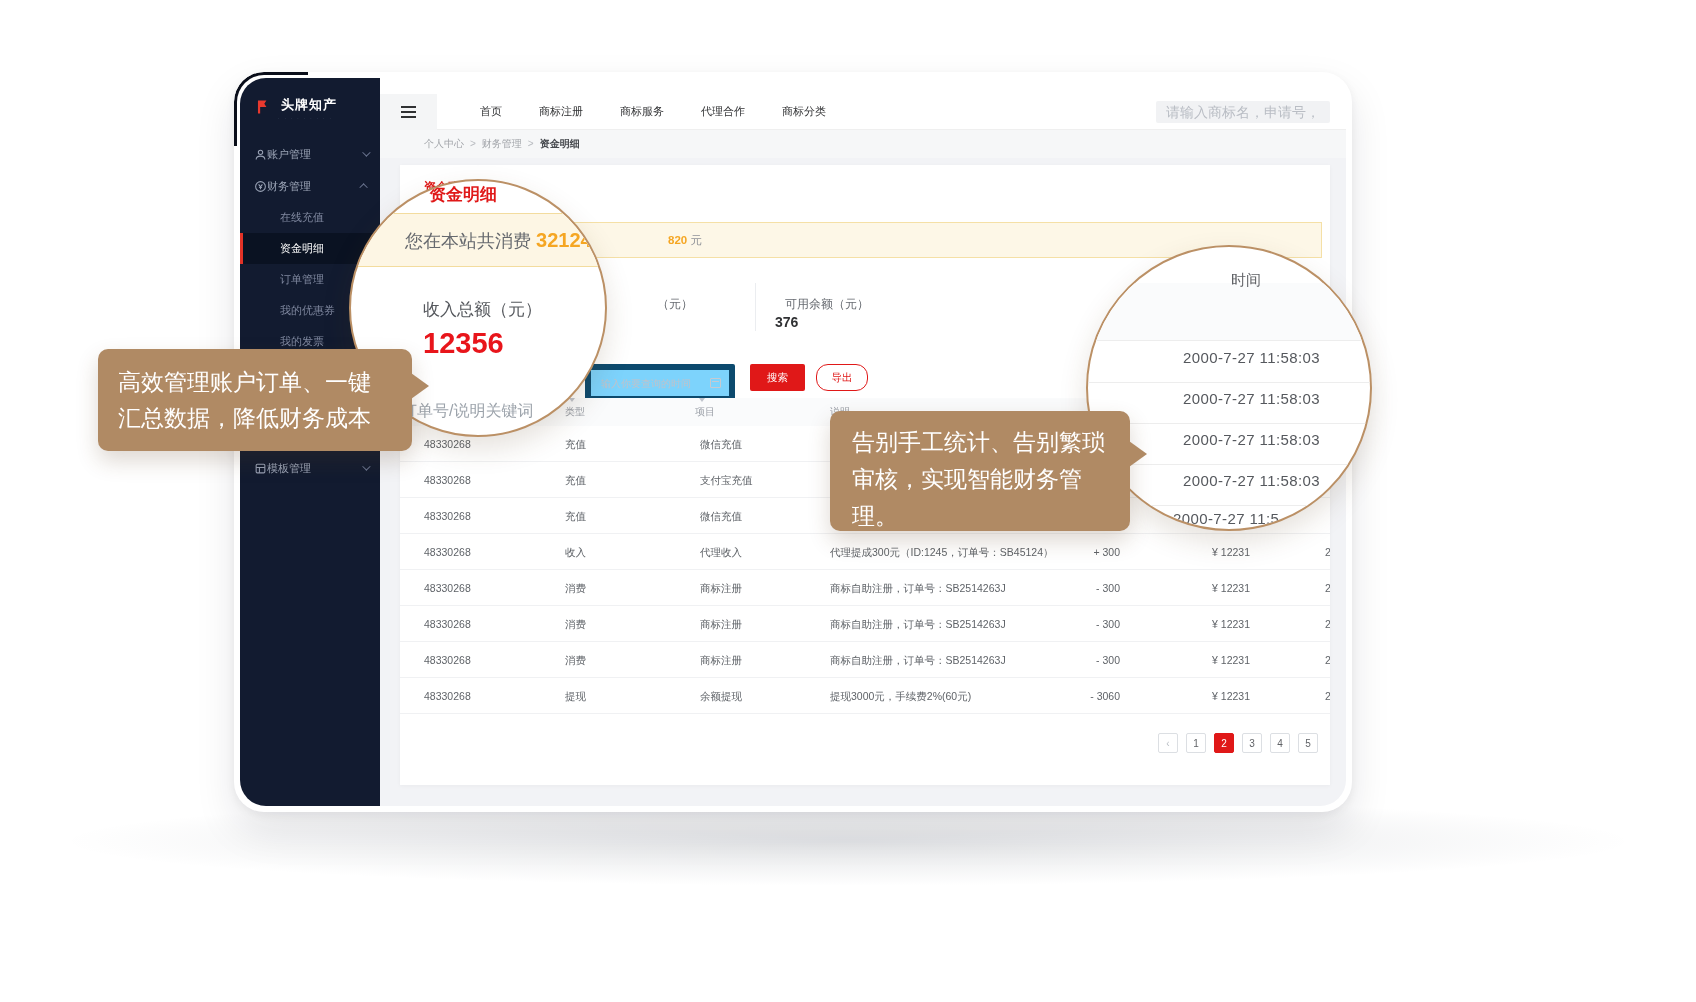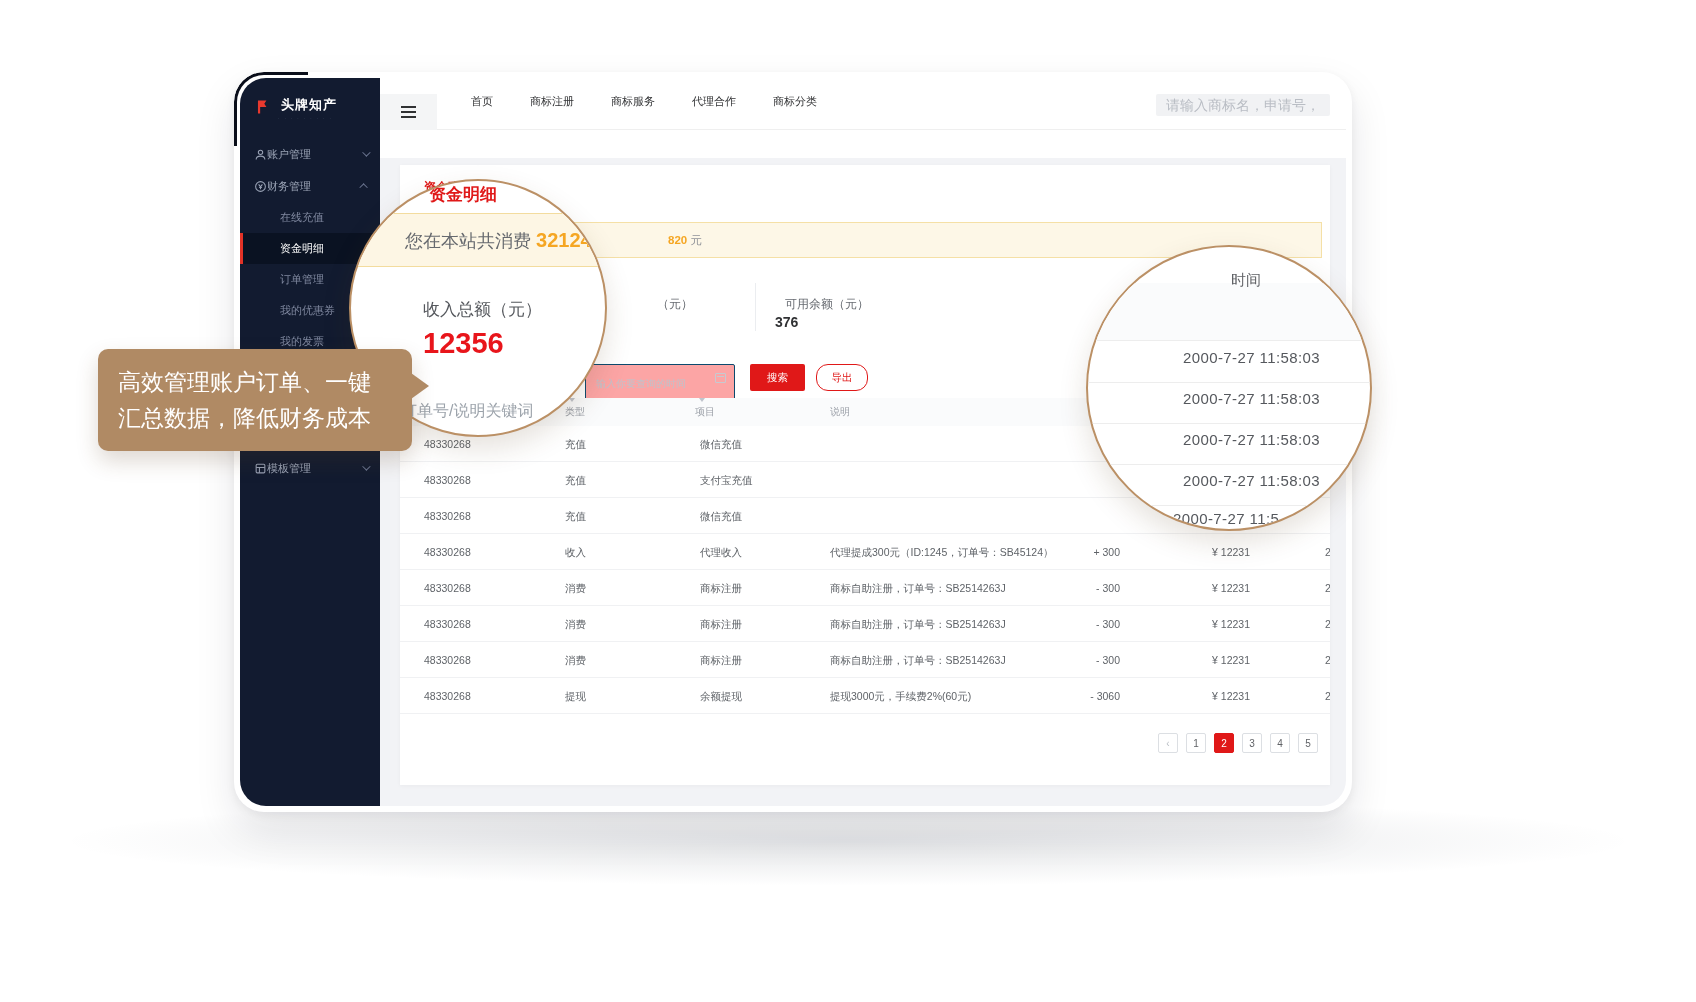--- a/index.html
+++ b/index.html
@@ -27,21 +27,21 @@
   .menu-sub { display:block; height:31px; line-height:31px; padding-left:40px; color:#8089a0; font-size:11px; position:relative; cursor:pointer; }
   .menu-sub.active { background:#0a1222; color:#ffffff; }
   .menu-sub.active::before { content:""; position:absolute; left:0; top:0; width:3px; height:100%; background:#e23227; }
   .menu-spacer { height:95px; }
   .chev { display:inline-block; width:6px; height:6px; border-right:1.4px solid #6b7590; border-bottom:1.4px solid #6b7590; }
   .chev.down { transform:rotate(45deg) translateY(-2px); }
   .chev.up { transform:rotate(-135deg) translateY(-2px); }
   .side-icon { display:inline-flex; width:13px; height:13px; }
 
   
-  .topnav { position:absolute; left:146px; top:22px; right:6px; height:36px; background:#ffffff; border-bottom:1px solid #efefef; display:flex; align-items:flex-start; }
+  .topnav { position:absolute; left:146px; top:22px; right:6px; height:36px; background:#ffffff; border-bottom:1px solid #efefef; display:flex; align-items:center;gap:9px; }
   .burger-strip { width:57px; height:36px; background:#f4f5f6; display:flex; align-items:center; justify-content:center; cursor:pointer; }
   .burger { display:flex; flex-direction:column; gap:3px; }
   .burger span { display:block; width:15px; height:2px; background:#303133; }
   .nav-links { display:flex; gap:37px; margin-left:34px; }
   .nav-link { font-size:11px; color:#303133; cursor:pointer; white-space:nowrap; }
   .topnav-search { margin-left:auto; margin-right:16px; }
   .topnav-search input { width:174px; height:22px; background:#f1f2f4; border:none; border-radius:2px; font-size:14px; color:#606266; padding:0 10px; outline:none; }
   .topnav-search input::placeholder { color:#b9bdc4; }
 
   
@@ -59,21 +59,21 @@
   .banner-unit { color:#909399; }
   .stat-label { position:absolute; font-size:12px; color:#666a70; }
   .stat-value { position:absolute; font-weight:bold; color:#303133; }
   .stat-div { position:absolute; left:355px; top:118px; width:1px; height:48px; background:#ebedf0; }
   .income-label { left:24px; top:131px; }
   .income-value { left:24px; top:148px; font-size:17px; color:#e8151b; }
   .expense-label { left:257px; top:131px; }
   .avail-label { left:385px; top:131px; }
   .avail-value { left:375px; top:149px; font-size:14px; }
 
-  .date-input { position:absolute; left:185px; top:199px; width:150px; height:38px; border:1px solid #0c4a6e; border-radius:2px; background:#fca5a5; }
+  .date-input { position:absolute; left:185px; top:199px; width:150px; height:38px; border:6px solid #0c4a6e; border-radius:2px; background:#7dd3fc; }
   .date-input input { width:100%; height:100%; border:none; outline:none; background:transparent; font-size:10px; color:#606266; padding:0 24px 0 10px; }
   .date-input input::placeholder { color:#bfc3cb; }
   .cal-icon { position:absolute; right:8px; top:8px; width:11px; height:10px; border:1px solid #c6cad1; border-radius:1px; }
   .cal-icon::before { content:""; position:absolute; left:1px; right:1px; top:2px; height:1px; background:#c6cad1; }
   .btn-search { position:absolute; left:350px; top:199px; width:55px; height:27px; background:#e01818; color:#fff; font-size:10.5px; border:none; border-radius:2px; cursor:pointer; }
   .btn-export { position:absolute; left:416px; top:199px; width:52px; height:27px; background:#fff; color:#e01818; font-size:10.5px; border:1px solid #e01818; border-radius:12px; cursor:pointer; }
 
   
   .thead { position:absolute; left:0; right:0; top:233px; height:28px; background:#fafbfc; font-size:10px; color:#9a9fa7; }
   .thead span { position:absolute; top:0; line-height:28px; white-space:nowrap; }
@@ -200,20 +200,23 @@
         <span class="nav-link">商标注册</span>
         <span class="nav-link">商标服务</span>
         <span class="nav-link">代理合作</span>
         <span class="nav-link">商标分类</span>
       </div>
       <div class="topnav-search">
         <input type="text" placeholder="请输入商标名，申请号，申请人" style="">
       </div>
     </div>
 
+    <div class="breadcrumb">
+      <span>个人中心</span><span class="sep">&gt;</span><span>财务管理</span><span class="sep">&gt;</span><span class="current">资金明细</span>
+    </div>
 
     <div class="main">
       <div class="card">
         <div class="card-tab">资金明细</div>
 
         <div class="banner">
           <div class="banner-tail"><span class="banner-amount">820</span><span class="banner-unit"> 元</span></div>
         </div>
 
         <div class="stat-label income-label">收入总额（元）</div>
@@ -347,13 +350,14 @@
     <div class="magr-time" style="top:143px">2000-7-27  11:58:03</div>
     <div class="magr-sep" style="top:176px"></div>
     <div class="magr-time" style="top:184px">2000-7-27  11:58:03</div>
     <div class="magr-sep" style="top:217px"></div>
     <div class="magr-time" style="top:225px">2000-7-27  11:58:03</div>
     <div class="magr-sep" style="top:258px"></div>
     <div class="magr-time" style="top:263px; left:85px">2000-7-27  11:5</div>
   </div>
 
   <div class="callout callout-left">高效管理账户订单、一键汇总数据，降低财务成本</div>
+  <div class="callout callout-right">告别手工统计、告别繁琐审核，实现智能财务管理。</div>
 </div>
 
 </body></html>

